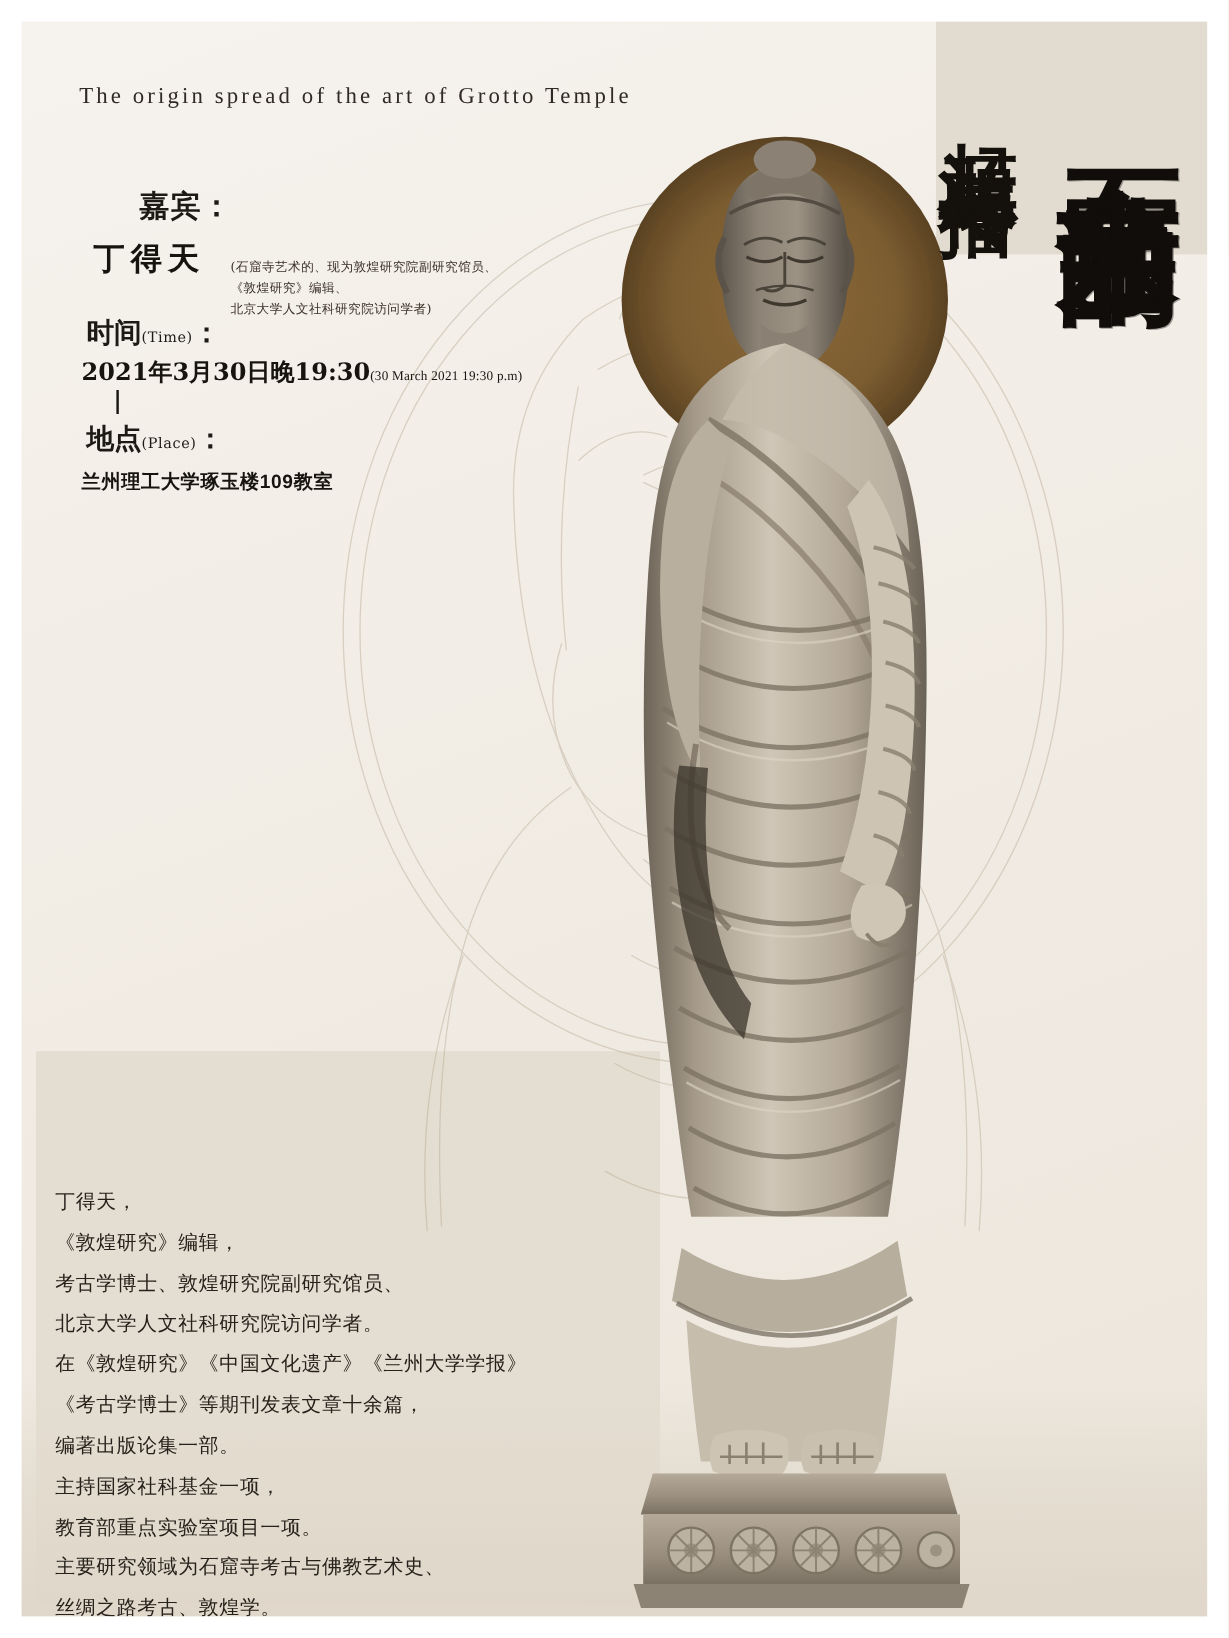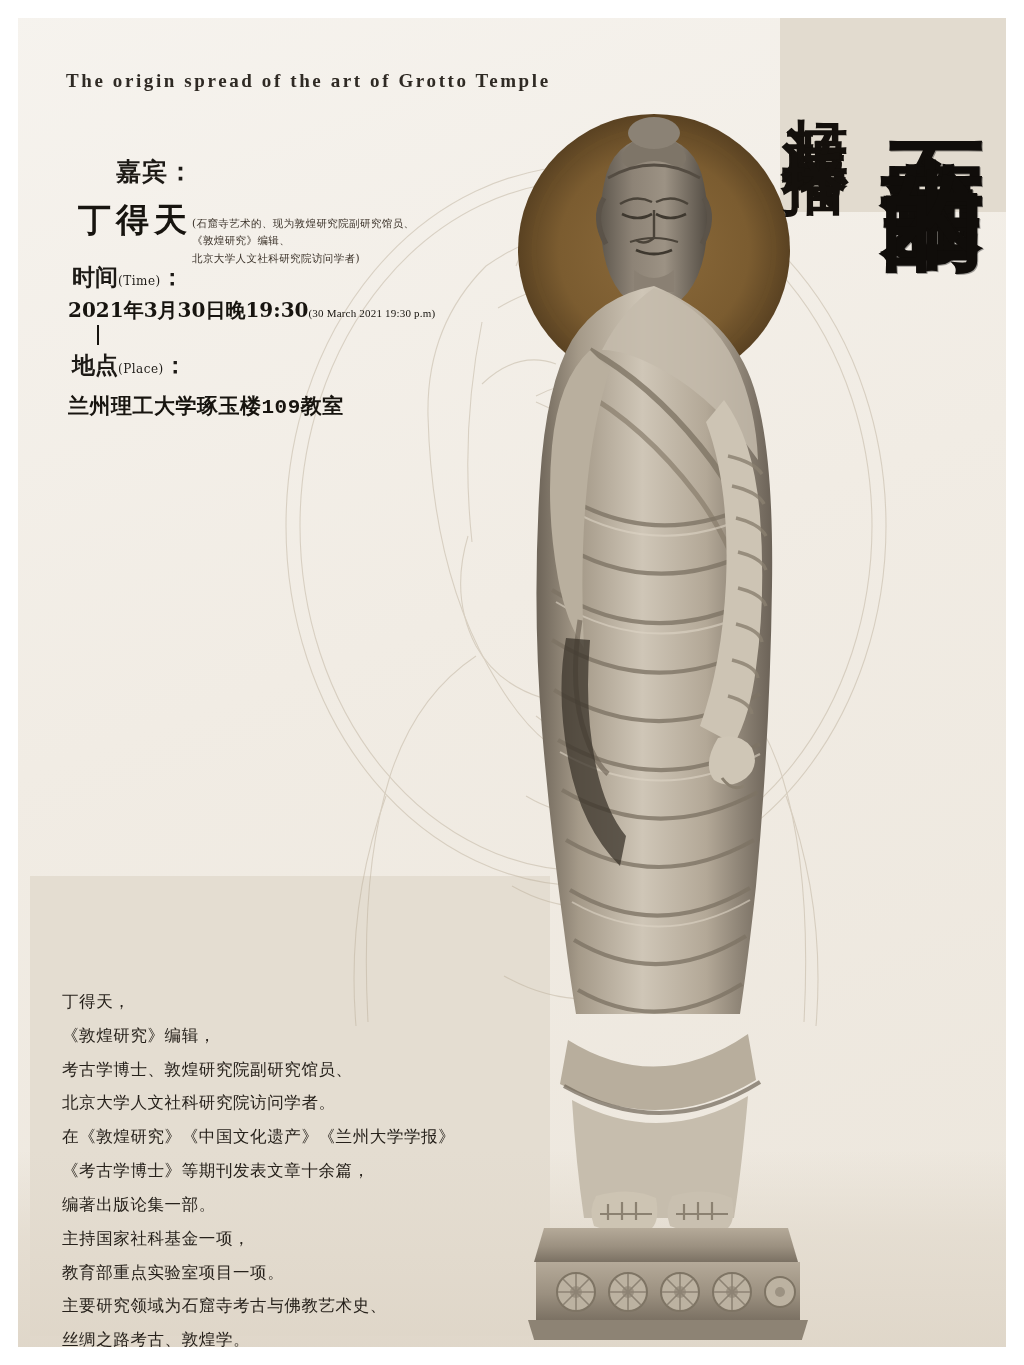--- a/index.html
+++ b/index.html
@@ -68,39 +68,38 @@
   
   .english-title {
     position: absolute;
     left: 66px;
     top: 70px;
     font-family: "Liberation Serif", serif;
     font-size: 19px;
     letter-spacing: 2.6px;
     color: #2f2a24;
     white-space: nowrap;
-    font-weight: bold;
   }
   .guest-label {
     position: absolute;
     left: 72px;
     top: 155px;
     font-family: "DejaVu Serif", serif;
     font-size: 25px;
     font-weight: 700;
     color: #1d1a16;
     letter-spacing: 1px;
     margin-left: 44px;
   }
   .guest-name {
     position: absolute;
     left: 78px;
     top: 198px;
     font-family: "DejaVu Serif", serif;
-    font-size: 33px;
+    font-size: 26px;
     font-weight: 700;
     letter-spacing: 5px;
     color: #17140f;
   }
   .guest-bio {
     position: absolute;
     left: 192px;
     top: 215px;
     width: 240px;
     font-family: "DejaVu Serif", serif;
@@ -159,31 +158,31 @@
   .place-label .en {
     font-size: 12px;
     font-weight: 400;
     letter-spacing: 0.5px;
     text-align: right;
   }
   .place-value {
     position: absolute;
     left: 68px;
     top: 392px;
-    font-family: Liberation Mono, monospace;
-    font-size: 21px;
+    font-family: Liberation Sans, sans-serif;
+    font-size: 16px;
     font-weight: 700;
     color: #17140f;
     letter-spacing: 0.5px;
     white-space: nowrap;
   }
   
   .bio-block {
     position: absolute;
-    left: 62px;
+    left: 46px;
     top: 985px;
     width: 470px;
     font-family: "DejaVu Serif", serif;
     font-size: 16.5px;
     line-height: 2.05;
     color: #26211b;
     letter-spacing: 0.6px;
     z-index: 15;
   }
   .bio-block div { white-space: nowrap; }

